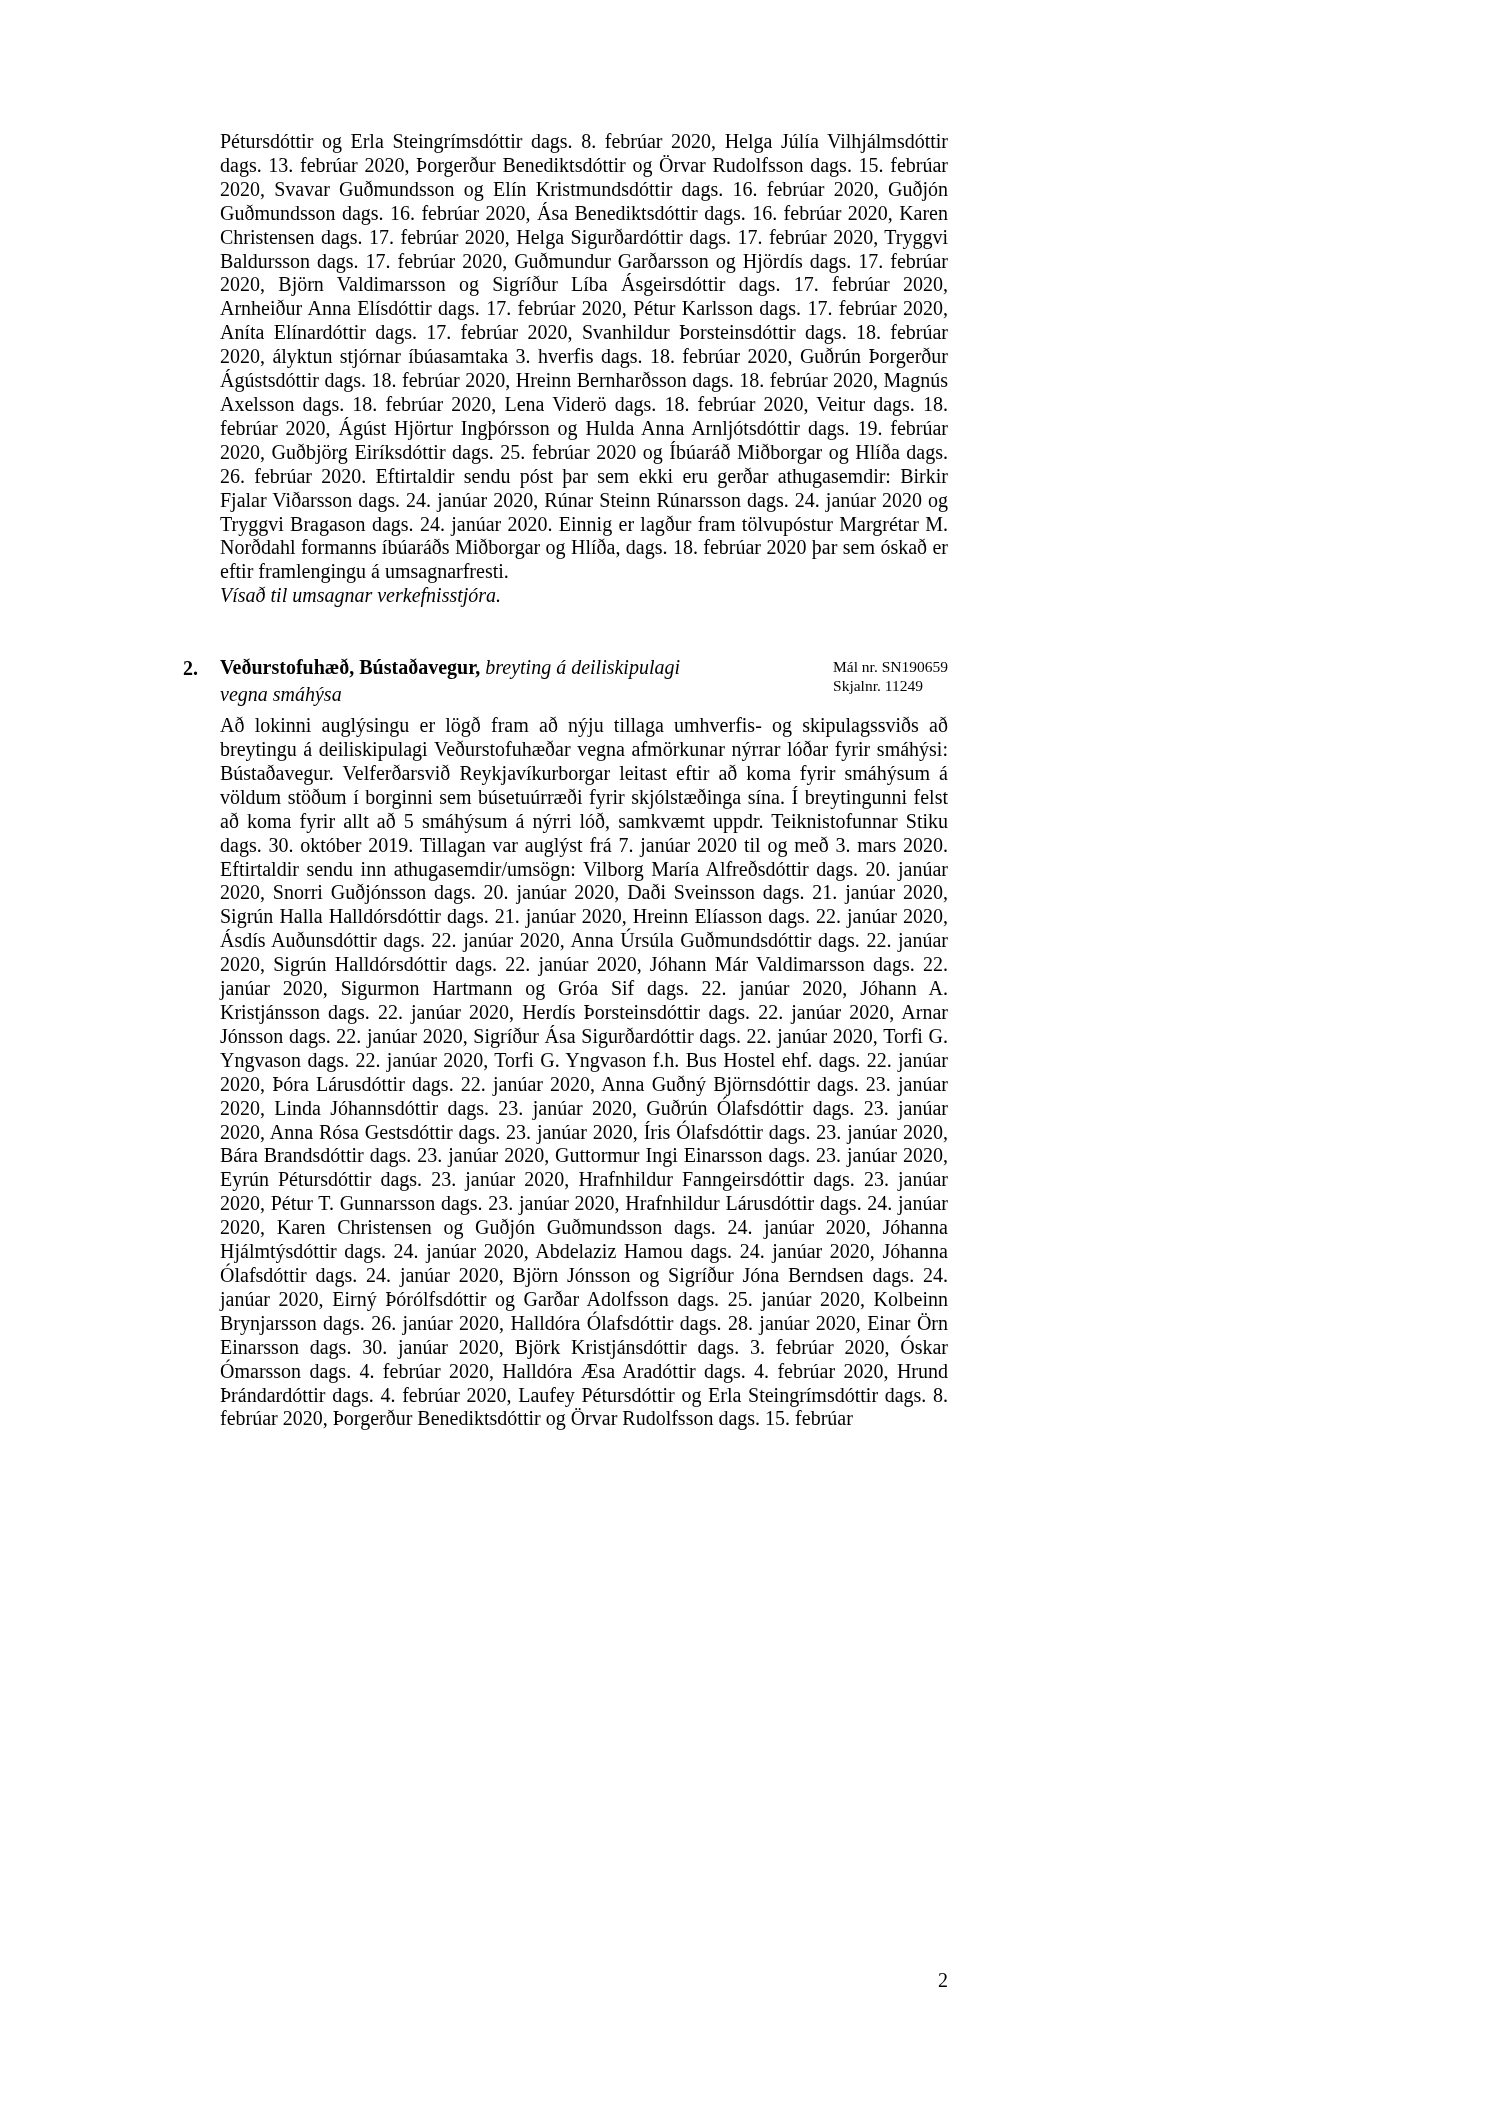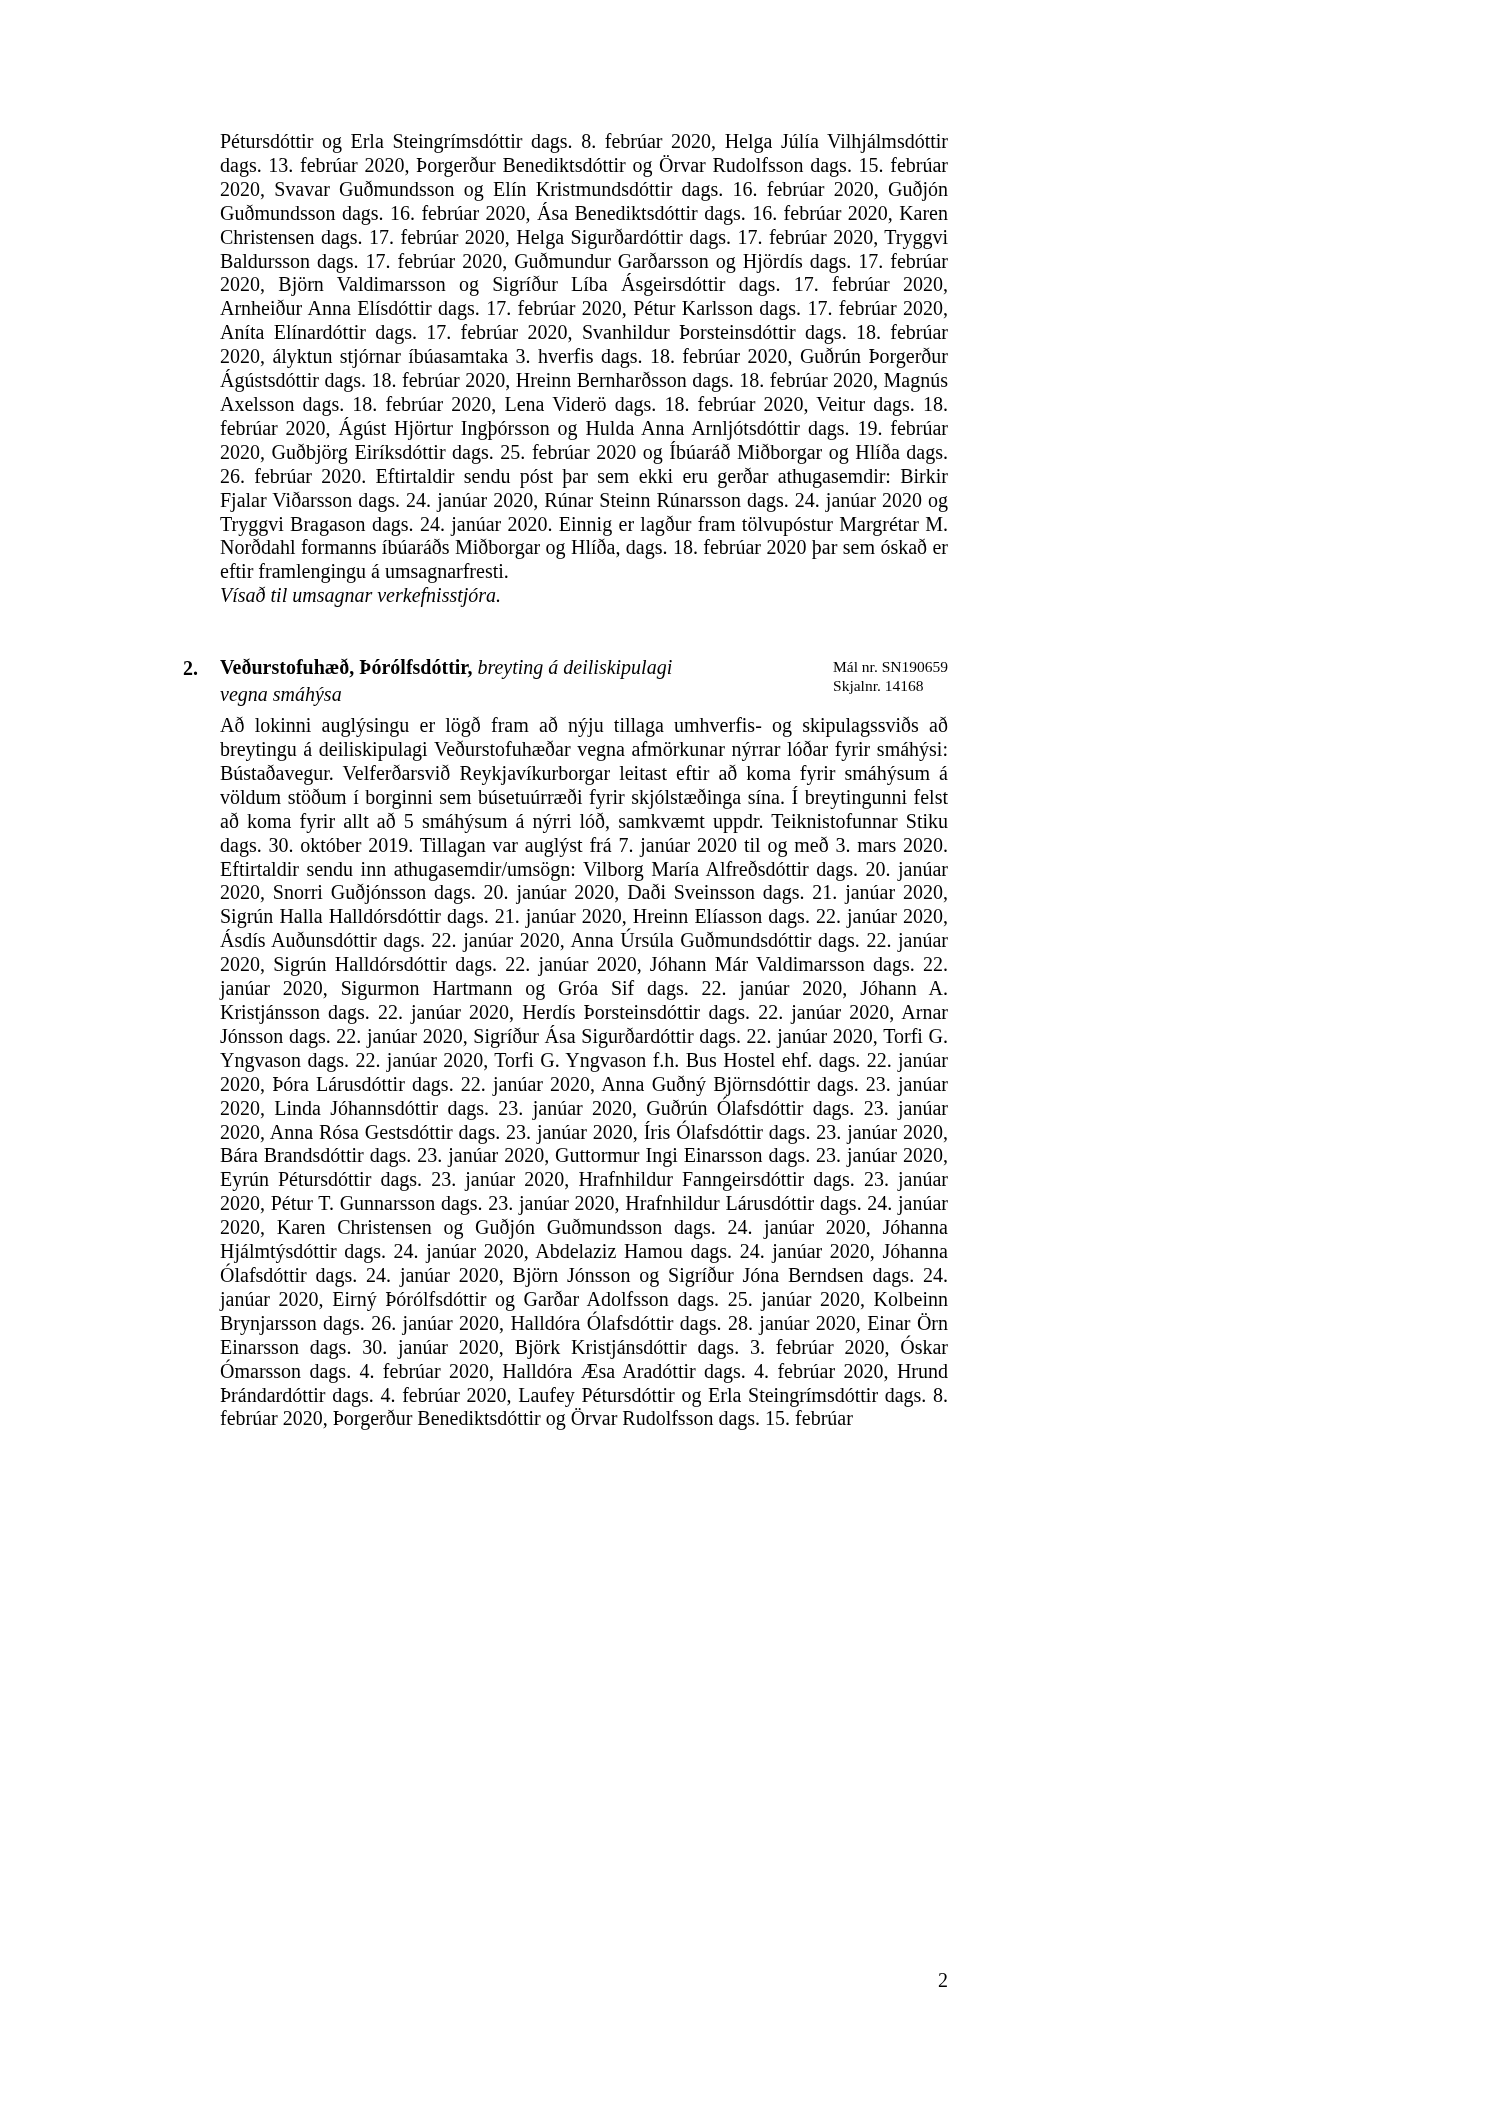--- a/index.html
+++ b/index.html
@@ -86,26 +86,26 @@
 
     <p class="body-text">Pétursdóttir og Erla Steingrímsdóttir dags. 8. febrúar 2020, Helga Júlía Vilhjálmsdóttir dags. 13. febrúar 2020, Þorgerður Benediktsdóttir og Örvar Rudolfsson dags. 15. febrúar 2020, Svavar Guðmundsson og Elín Kristmundsdóttir dags. 16. febrúar 2020, Guðjón Guðmundsson dags. 16. febrúar 2020, Ása Benediktsdóttir dags. 16. febrúar 2020, Karen Christensen dags. 17. febrúar 2020, Helga Sigurðardóttir dags. 17. febrúar 2020, Tryggvi Baldursson dags. 17. febrúar 2020, Guðmundur Garðarsson og Hjördís dags. 17. febrúar 2020, Björn Valdimarsson og Sigríður Líba Ásgeirsdóttir dags. 17. febrúar 2020, Arnheiður Anna Elísdóttir dags. 17. febrúar 2020, Pétur Karlsson dags. 17. febrúar 2020, Aníta Elínardóttir dags. 17. febrúar 2020, Svanhildur Þorsteinsdóttir dags. 18. febrúar 2020, ályktun stjórnar íbúasamtaka 3. hverfis dags. 18. febrúar 2020, Guðrún Þorgerður Ágústsdóttir dags. 18. febrúar 2020, Hreinn Bernharðsson dags. 18. febrúar 2020, Magnús Axelsson dags. 18. febrúar 2020, Lena Viderö dags. 18. febrúar 2020, Veitur dags. 18. febrúar 2020, Ágúst Hjörtur Ingþórsson og Hulda Anna Arnljótsdóttir dags. 19. febrúar 2020, Guðbjörg Eiríksdóttir dags. 25. febrúar 2020 og Íbúaráð Miðborgar og Hlíða dags. 26. febrúar 2020. Eftirtaldir sendu póst þar sem ekki eru gerðar athugasemdir: Birkir Fjalar Viðarsson dags. 24. janúar 2020, Rúnar Steinn Rúnarsson dags. 24. janúar 2020 og Tryggvi Bragason dags. 24. janúar 2020. Einnig er lagður fram tölvupóstur Margrétar M. Norðdahl formanns íbúaráðs Miðborgar og Hlíða, dags. 18. febrúar 2020 þar sem óskað er eftir framlengingu á umsagnarfresti.</p>
 
     <p class="decision-line">Vísað til umsagnar verkefnisstjóra.</p>
 
     <div class="numbered-item">
       <span class="item-number">2.</span>
 
       <div class="item-heading">
         <div class="item-title">
-          <span class="title-bold">Veðurstofuhæð, Þórólfsdóttir,</span>
+          <span class="title-bold">Veðurstofuhæð, Bústaðavegur,</span>
           <span class="title-desc">breyting á deiliskipulagi vegna smáhýsa</span>
         </div>
         <div class="ref-numbers">
           <div>Mál nr. SN190659</div>
-          <div>Skjalnr. 14168</div>
+          <div>Skjalnr. 11249</div>
         </div>
       </div>
 
       <p class="body-text">Að lokinni auglýsingu er lögð fram að nýju tillaga umhverfis- og skipulagssviðs að breytingu á deiliskipulagi Veðurstofuhæðar vegna afmörkunar nýrrar lóðar fyrir smáhýsi: Bústaðavegur. Velferðarsvið Reykjavíkurborgar leitast eftir að koma fyrir smáhýsum á völdum stöðum í borginni sem búsetuúrræði fyrir skjólstæðinga sína. Í breytingunni felst að koma fyrir allt að 5 smáhýsum á nýrri lóð, samkvæmt uppdr. Teiknistofunnar Stiku dags. 30. október 2019. Tillagan var auglýst frá 7. janúar 2020 til og með 3. mars 2020. Eftirtaldir sendu inn athugasemdir/umsögn: Vilborg María Alfreðsdóttir dags. 20. janúar 2020, Snorri Guðjónsson dags. 20. janúar 2020, Daði Sveinsson dags. 21. janúar 2020, Sigrún Halla Halldórsdóttir dags. 21. janúar 2020, Hreinn Elíasson dags. 22. janúar 2020, Ásdís Auðunsdóttir dags. 22. janúar 2020, Anna Úrsúla Guðmundsdóttir dags. 22. janúar 2020, Sigrún Halldórsdóttir dags. 22. janúar 2020, Jóhann Már Valdimarsson dags. 22. janúar 2020, Sigurmon Hartmann og Gróa Sif dags. 22. janúar 2020, Jóhann A. Kristjánsson dags. 22. janúar 2020, Herdís Þorsteinsdóttir dags. 22. janúar 2020, Arnar Jónsson dags. 22. janúar 2020, Sigríður Ása Sigurðardóttir dags. 22. janúar 2020, Torfi G. Yngvason dags. 22. janúar 2020, Torfi G. Yngvason f.h. Bus Hostel ehf. dags. 22. janúar 2020, Þóra Lárusdóttir dags. 22. janúar 2020, Anna Guðný Björnsdóttir dags. 23. janúar 2020, Linda Jóhannsdóttir dags. 23. janúar 2020, Guðrún Ólafsdóttir dags. 23. janúar 2020, Anna Rósa Gestsdóttir dags. 23. janúar 2020, Íris Ólafsdóttir dags. 23. janúar 2020, Bára Brandsdóttir dags. 23. janúar 2020, Guttormur Ingi Einarsson dags. 23. janúar 2020, Eyrún Pétursdóttir dags. 23. janúar 2020, Hrafnhildur Fanngeirsdóttir dags. 23. janúar 2020, Pétur T. Gunnarsson dags. 23. janúar 2020, Hrafnhildur Lárusdóttir dags. 24. janúar 2020, Karen Christensen og Guðjón Guðmundsson dags. 24. janúar 2020, Jóhanna Hjálmtýsdóttir dags. 24. janúar 2020, Abdelaziz Hamou dags. 24. janúar 2020, Jóhanna Ólafsdóttir dags. 24. janúar 2020, Björn Jónsson og Sigríður Jóna Berndsen dags. 24. janúar 2020, Eirný Þórólfsdóttir og Garðar Adolfsson dags. 25. janúar 2020, Kolbeinn Brynjarsson dags. 26. janúar 2020, Halldóra Ólafsdóttir dags. 28. janúar 2020, Einar Örn Einarsson dags. 30. janúar 2020, Björk Kristjánsdóttir dags. 3. febrúar 2020, Óskar Ómarsson dags. 4. febrúar 2020, Halldóra Æsa Aradóttir dags. 4. febrúar 2020, Hrund Þrándardóttir dags. 4. febrúar 2020, Laufey Pétursdóttir og Erla Steingrímsdóttir dags. 8. febrúar 2020, Þorgerður Benediktsdóttir og Örvar Rudolfsson dags. 15. febrúar</p>
     </div>
 
   </div>
 
   <div class="page-number">2</div>
 </div>

